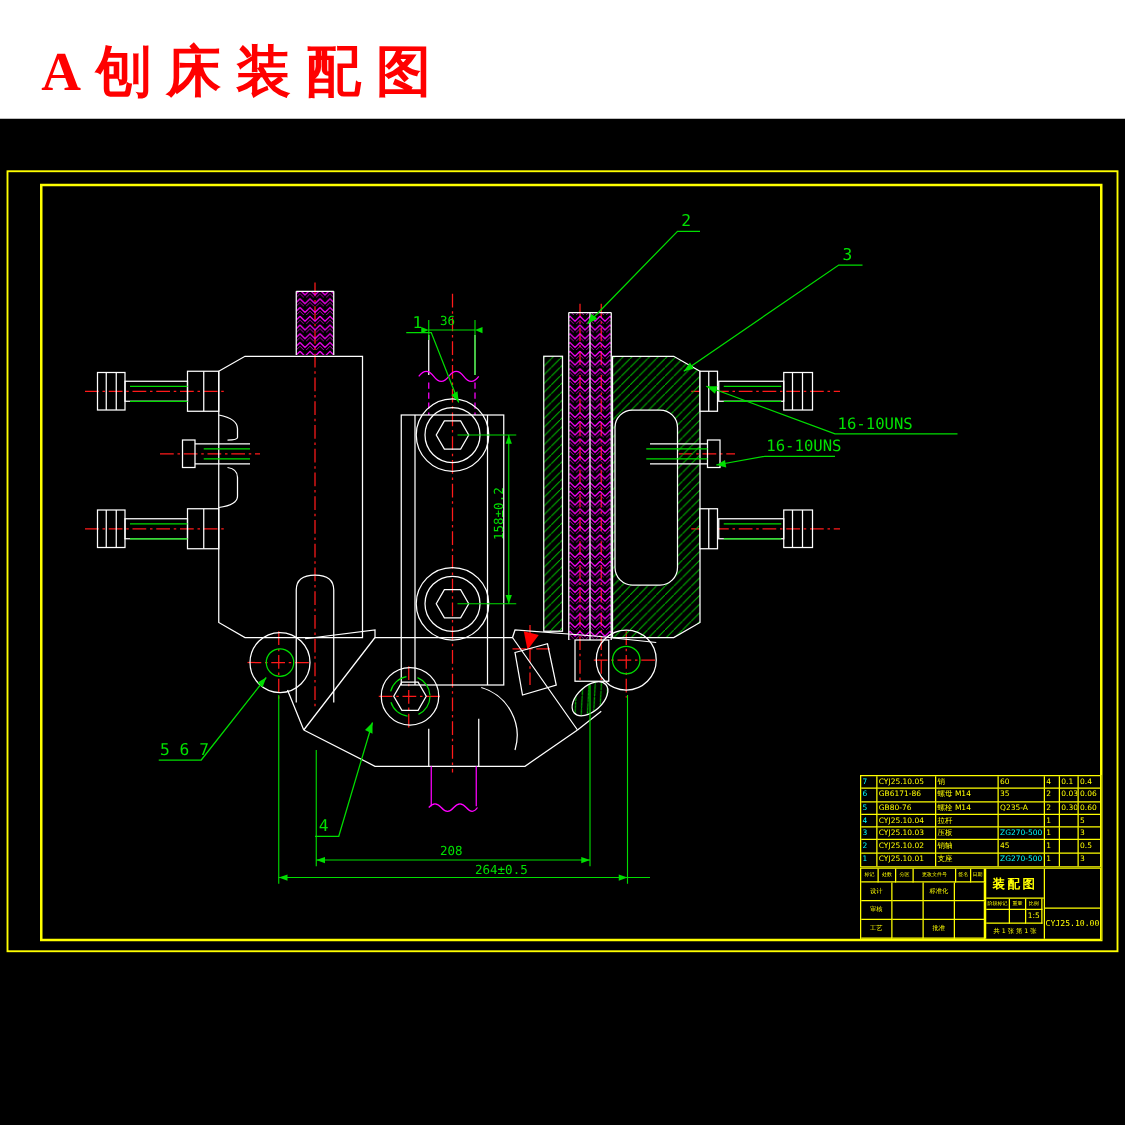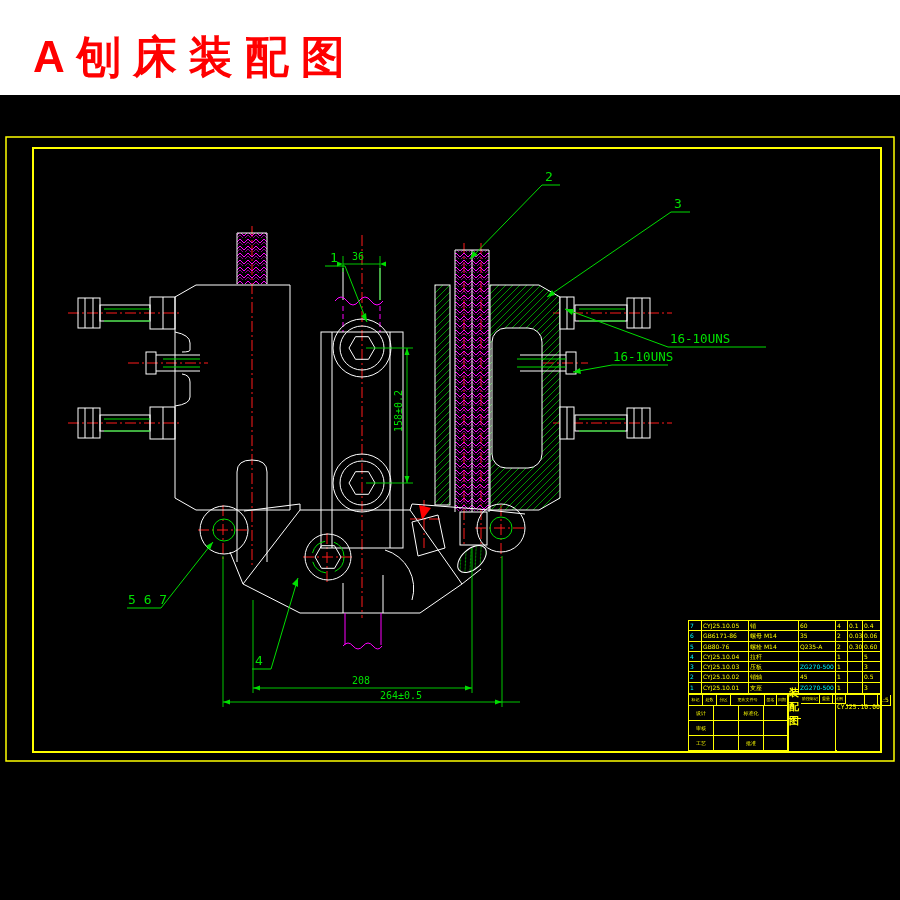--- a/index.html
+++ b/index.html
@@ -1,19 +1,19 @@
 <!DOCTYPE html>
 <html><head>
 <meta charset="utf-8">
 <style>
   html,body{margin:0;padding:0;background:#ffffff}
   .canvas{position:relative;width:900px;height:900px;background:#ffffff;overflow:hidden;
           font-family:"DejaVu Sans",sans-serif}
   .black-bg{position:absolute;left:0;top:95px;width:900px;height:805px;background:#000}
-  .page-title{position:absolute;left:33px;top:28px;font-family:Liberation Sans, sans-serif;
+  .page-title{position:absolute;left:33px;top:28px;font-family:Liberation Serif, serif;
               font-weight:bold;font-size:44px;color:#ff0000;letter-spacing:12px;white-space:nowrap}
   svg.draw{position:absolute;left:0;top:0}
   
   .notes{position:absolute;left:697px;top:469px;width:164px;color:#00e000;
          font-size:7px;line-height:11.5px;white-space:nowrap}
   .notes .heading{text-align:center;font-weight:bold;margin-bottom:1px}
   
   .pt{position:absolute;left:688px;top:620px;width:193px;height:74px;border:1px solid #ffff00;
       box-sizing:border-box;display:flex;flex-direction:column;background:#000}
   .pt-row{display:grid;grid-template-columns:13px 47px 50px 37px 12px 15px 17px;flex:1}
@@ -26,31 +26,31 @@
   .tb{position:absolute;left:688px;top:694px;width:193px;height:58px;border:1px solid #ffff00;
       box-sizing:border-box;display:flex;color:#ffff00;background:#000}
   .tb *{box-sizing:border-box}
   .tb-left{width:100px;display:flex;flex-direction:column;border-right:1px solid #ffff00}
   .tb-r1{display:grid;grid-template-columns:14px 14px 14px 34px 12px 11px;height:11px}
   .tb-r1 div{border-right:1px solid #ffff00;border-bottom:1px solid #ffff00;font-size:4px;
              line-height:10px;text-align:center;overflow:hidden}
   .tb-grid{flex:1;display:grid;grid-template-columns:25px 25px 25px 24px;grid-template-rows:repeat(3,1fr)}
   .tb-grid div{border-right:1px solid #ffff00;border-bottom:1px solid #ffff00;font-size:5px;
                line-height:14px;text-align:center;overflow:hidden}
-  .tb-mid{width:47px;display:flex;flex-direction:row;border-right:1px solid #ffff00}
+  .tb-mid{width:47px;display:flex;flex-direction:column;border-right:1px solid #ffff00}
   .tb-title{height:24px;border-bottom:1px solid #ffff00;display:flex;align-items:center;
             justify-content:center;font-size:10px;font-weight:bold;letter-spacing:2px}
   .tb-stage{display:grid;grid-template-columns:19px 13px 13px;height:9px}
   .tb-stage div{border-right:1px solid #ffff00;border-bottom:1px solid #ffff00;font-size:4px;
                 line-height:8px;text-align:center;overflow:hidden}
   .tb-vals{display:grid;grid-template-columns:19px 13px 13px;height:11px}
   .tb-vals div{border-right:1px solid #ffff00;border-bottom:1px solid #ffff00;font-size:6px;
                line-height:10px;text-align:center;overflow:hidden}
   .tb-sheet{flex:1;font-size:5px;text-align:center;line-height:13px;overflow:hidden}
-  .tb-right{flex:1;display:flex;}
+  .tb-right{flex:1;display:flex;flex-direction:column}
   .tb-right .empty{flex:1;border-bottom:1px solid #ffff00}
   .tb-num{height:24px;display:flex;align-items:center;justify-content:center;font-size:6.5px;
           font-family:"DejaVu Sans Mono",monospace;white-space:nowrap}
 </style>
 </head>
 <body>
 
 <div class="canvas">
   <div class="page-title">A刨床装配图</div>
   <div class="black-bg"></div>

